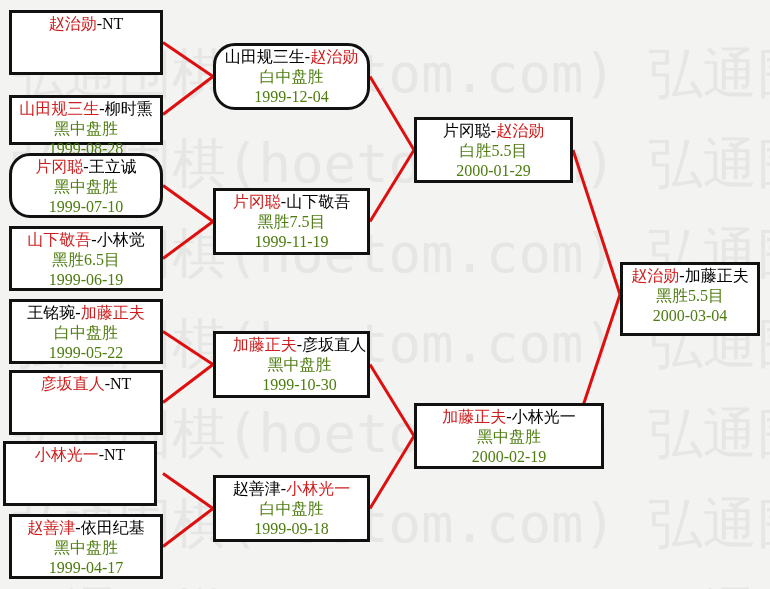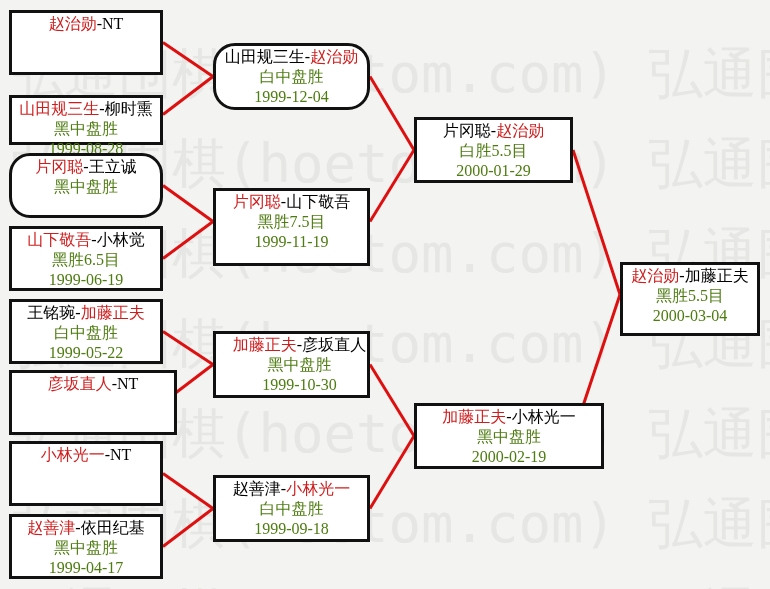--- a/index.html
+++ b/index.html
@@ -78,52 +78,53 @@
         <div class="gamedate"></div>
       </div>
       <div class="match-box" style="left: 9px; top: 82px; width: 154px; height: 50px; margin-top: 13px;">
         <div class="names"><span class="winner">山田规三生</span><span>-</span><span>柳时熏</span></div>
         <div class="result">黑中盘胜</div>
         <div class="gamedate">1999-08-28</div>
       </div>
       <div class="match-box" style="left: 9px; top: 153px; width: 154px; height: 65px; border-radius: 21px;">
         <div class="names"><span class="winner">片冈聪</span><span>-</span><span>王立诚</span></div>
         <div class="result">黑中盘胜</div>
+        <div class="gamedate">1999-07-10</div>
       </div>
       <div class="match-box" style="left: 9px; top: 226px; width: 154px; height: 65px;">
         <div class="names"><span class="winner">山下敬吾</span><span>-</span><span>小林觉</span></div>
         <div class="result">黑胜6.5目</div>
         <div class="gamedate">1999-06-19</div>
       </div>
       <div class="match-box" style="left: 9px; top: 299px; width: 154px; height: 65px;">
         <div class="names"><span>王铭琬</span><span>-</span><span class="winner">加藤正夫</span></div>
         <div class="result">白中盘胜</div>
         <div class="gamedate">1999-05-22</div>
       </div>
-      <div class="match-box" style="left: 9px; top: 370px; width: 168px; height: 65px;">
+      <div class="match-box" style="left: 9px; top: 370px; width: 154px; height: 65px;">
         <div class="names"><span class="winner">彦坂直人</span><span>-</span><span>NT</span></div>
         <div class="result"></div>
         <div class="gamedate"></div>
       </div>
-      <div class="match-box" style="left: 9px; top: 441px; width: 154px; height: 65px;">
+      <div class="match-box" style="left: 3px; top: 441px; width: 154px; height: 65px;">
         <div class="names"><span class="winner">小林光一</span><span>-</span><span>NT</span></div>
         <div class="result"></div>
         <div class="gamedate"></div>
       </div>
       <div class="match-box" style="left: 9px; top: 514px; width: 154px; height: 65px;">
         <div class="names"><span class="winner">赵善津</span><span>-</span><span>依田纪基</span></div>
         <div class="result">黑中盘胜</div>
         <div class="gamedate">1999-04-17</div>
       </div>
       <div class="match-box" style="left: 213px; top: 43px; width: 157px; height: 67px; border-radius: 22px;">
         <div class="names"><span>山田规三生</span><span>-</span><span class="winner">赵治勋</span></div>
         <div class="result">白中盘胜</div>
         <div class="gamedate">1999-12-04</div>
       </div>
-      <div class="match-box" style="left: 213px; top: 188px; width: 157px; height: 78px;">
+      <div class="match-box" style="left: 213px; top: 188px; width: 157px; height: 67px;">
         <div class="names"><span class="winner">片冈聪</span><span>-</span><span>山下敬吾</span></div>
         <div class="result">黑胜7.5目</div>
         <div class="gamedate">1999-11-19</div>
       </div>
       <div class="match-box" style="left: 213px; top: 331px; width: 157px; height: 67px; padding-left: 16px;">
         <div class="names"><span class="winner">加藤正夫</span><span>-</span><span>彦坂直人</span></div>
         <div class="result">黑中盘胜</div>
         <div class="gamedate">1999-10-30</div>
       </div>
       <div class="match-box" style="left: 213px; top: 475px; width: 157px; height: 67px;">

